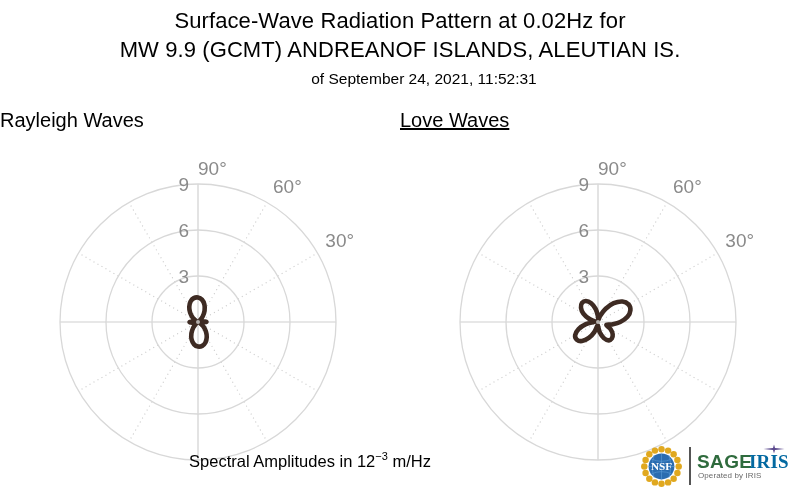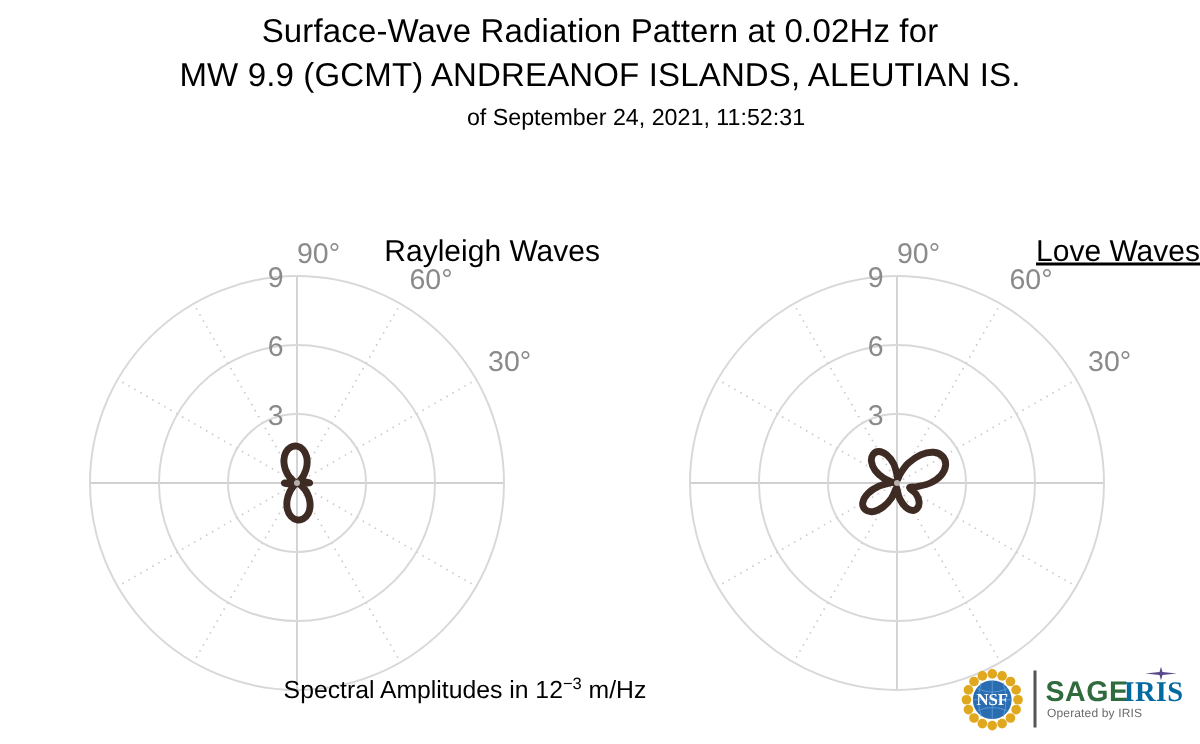--- a/index.html
+++ b/index.html
@@ -42,24 +42,23 @@
     position: absolute;
     top: 108px;
   }
   #panel-rayleigh { left: 0px;   width: 400px; }
   #panel-love     { left: 400px; width: 400px; }
 
   .panel-title {
     position: absolute;
     top: 0px;
     width: 400px;
-    text-align: right;
+    text-align: left;
     font-size: 20px;
     line-height: 24px;
-    margin-top: 48px;
   }
   #panel-rayleigh .panel-title { left: 0px; }
   #panel-love .panel-title     { left: 0px; text-decoration: underline; }
 
   .polar-wrap {
     position: absolute;
     top: 26px;
     left: 0px;
     width: 400px;
     height: 330px;

